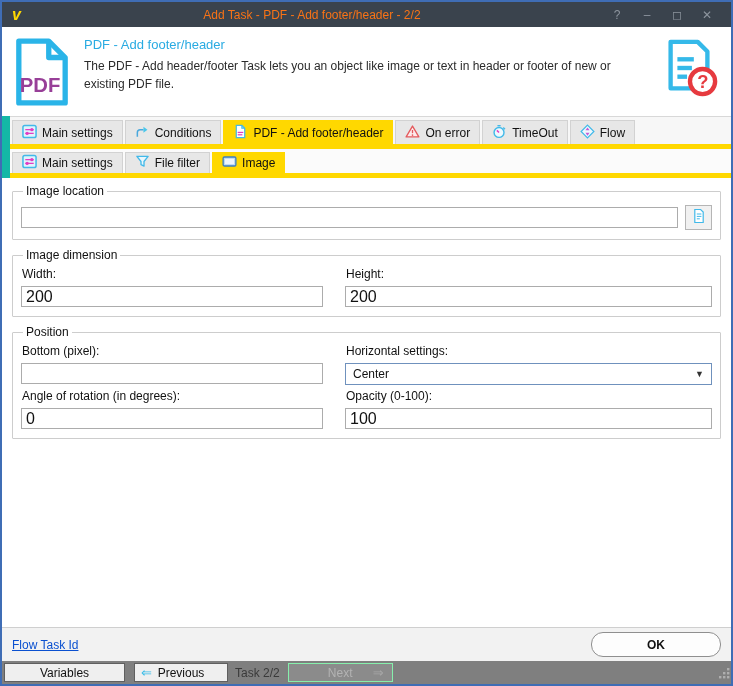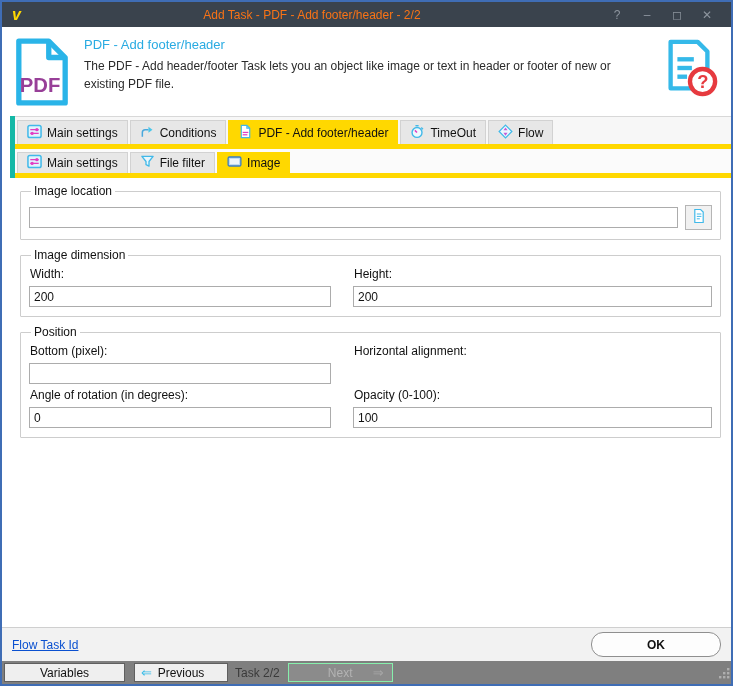--- a/index.html
+++ b/index.html
@@ -19,36 +19,36 @@
   .ctrl-btn { width:28px; height:21px; display:flex; align-items:center; justify-content:center;
               color:#8d959e; font-size:12px; cursor:default; }
   
   .header { flex:0 0 89px; background:#fff; display:flex; padding:8px 12px 4px 12px; gap:14px; }
   .pdf-big { width:56px; height:70px; flex:0 0 56px; margin-top:2px; }
   .header-text { flex:1; padding-top:2px; }
   .header-title { color:#29abe2; font-size:13px; margin:0 0 5px 0; font-weight:normal; }
   .header-desc { color:#2b2b2b; font-size:12px; line-height:1.5; max-width:568px; }
   .help-big { width:60px; height:62px; flex:0 0 60px; margin-top:2px; }
   
-  .tabs-block { border-left:5px solid #14b8a6;margin-left:8px; }
+  .tabs-block { border-left:8px solid #14b8a6; }
   .tabrow { display:flex; align-items:stretch; background:#f7f7f7; padding:3px 0 0 2px; }
   .tabrow1 { height:28px; border-top:1px solid #d8d8d8; }
   .tabrow2 { height:24px; background:#fbfbfb; }
   .tab { display:flex; align-items:center; gap:5px; padding:0 9px; background:#e7e7e7;
          border:1px solid #d2d2d2; border-bottom:none; font-size:12px; color:#111;
          margin-right:2px; cursor:default; white-space:nowrap; }
   .tab.active { background:#ffd800; border-color:#ffd800; }
   .tab svg { width:15px; height:15px; flex:0 0 15px; }
   .yellow-bar { height:5px; background:#ffd800; }
   
-  .content { flex:1; background:#fff; padding:3px 10px 0 18px; overflow:hidden; }
+  .content { flex:1; background:#fff; padding:3px 10px 0 10px; overflow:hidden; }
   fieldset { border:1px solid #cdcdcd; border-radius:1px; margin:3px 0 8px 0; padding:1px 8px 9px 8px; }
   legend { font-size:12px; color:#111; padding:0 3px; margin-left:2px; }
   .field-label { font-size:12px; color:#111; margin:4px 0 5px 1px; }
-  .text-input { width:100%; height:21px; border:1px solid #acacac; font-size:12px;
+  .text-input { width:100%; height:21px; border:1px solid #acacac; font-size:16px;
                 padding:0 4px; font-family:inherit; background:#fff; color:#111; }
   .loc-row { display:flex; gap:7px; align-items:center; margin-top:6px; }
   .loc-row .text-input { flex:1; }
   .browse-btn { flex:0 0 27px; height:25px; background:#f1f1f1; border:1px solid #b5b5b5;
                 display:flex; align-items:center; justify-content:center; padding:0; cursor:default; }
   .browse-btn svg { width:16px; height:16px; }
   .grid2 { display:grid; grid-template-columns:302px 1fr; column-gap:22px; }
   .dropdown { height:22px; border:1px solid #6f91bd; display:flex; align-items:center;
               justify-content:space-between; padding:0 7px; font-size:12px; color:#111;
               background:#fff; cursor:default; }
@@ -147,20 +147,30 @@
               <path d="M9.5 1.5 v3 h3" fill="none" stroke="#41b9e9" stroke-width="1.3"></path>
               <line x1="5" y1="9" x2="11" y2="9" stroke="#e23cc3" stroke-width="1.3"></line>
               <line x1="5" y1="11.5" x2="10" y2="11.5" stroke="#e23cc3" stroke-width="1.3"></line>
             </svg>
         </span>
         <span>PDF - Add footer/header</span>
       </div>
       <div class="tab">
         <span>
           <svg viewBox="0 0 16 16">
+              <path d="M8 2.2 L14.8 13.8 H1.2 Z" fill="#fdeaea" stroke="#e4595c" stroke-width="1.4" stroke-linejoin="round"></path>
+              <line x1="8" y1="6.4" x2="8" y2="9.8" stroke="#e4595c" stroke-width="1.4"></line>
+              <circle cx="8" cy="11.8" r="0.9" fill="#e4595c"></circle>
+            </svg>
+        </span>
+        <span>On error</span>
+      </div>
+      <div class="tab">
+        <span>
+          <svg viewBox="0 0 16 16">
               <circle cx="7.5" cy="9" r="5.3" fill="#eef9fe" stroke="#41b9e9" stroke-width="1.5"></circle>
               <line x1="7.5" y1="9" x2="5.2" y2="6.8" stroke="#e23cc3" stroke-width="1.5"></line>
               <line x1="5.8" y1="1.8" x2="9.2" y2="1.8" stroke="#41b9e9" stroke-width="1.5"></line>
               <line x1="12" y1="3.8" x2="13.8" y2="5.6" stroke="#41b9e9" stroke-width="1.5"></line>
             </svg>
         </span>
         <span>TimeOut</span>
       </div>
       <div class="tab">
         <span>
@@ -242,21 +252,25 @@
     </fieldset>
 
     <fieldset>
       <legend>Position</legend>
       <div class="grid2">
         <div>
           <div class="field-label">Bottom (pixel):</div>
           <input type="text" class="text-input" style="">
         </div>
         <div>
-          <div class="field-label">Horizontal alignment:</div>
+          <div class="field-label">Horizontal settings:</div>
+          <div class="dropdown">
+            <span>Center</span>
+            <span class="dd-arrow">▼</span>
+          </div>
         </div>
         <div>
           <div class="field-label">Angle of rotation (in degrees):</div>
           <input type="text" class="text-input" value="0" style="">
         </div>
         <div>
           <div class="field-label">Opacity (0-100):</div>
           <input type="text" class="text-input" value="100" style="">
         </div>
       </div>

